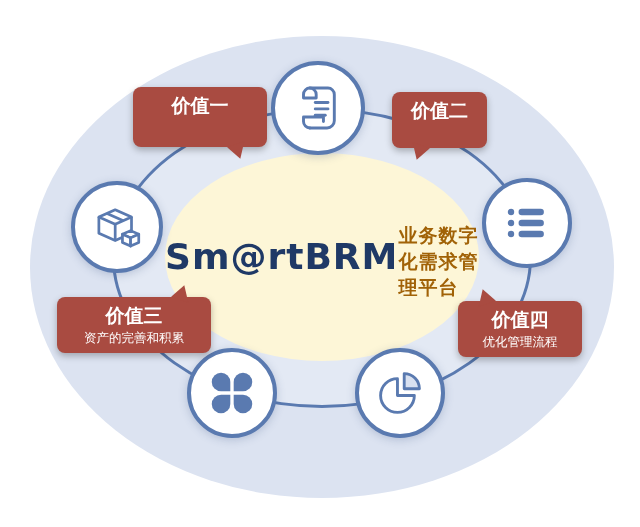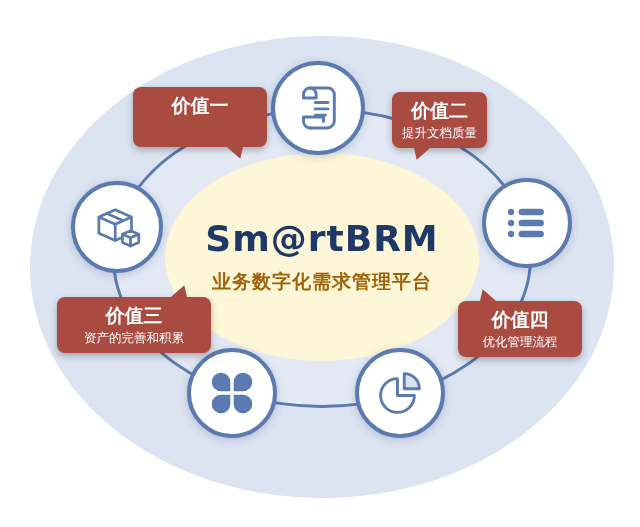--- a/index.html
+++ b/index.html
@@ -12,21 +12,21 @@
     position:absolute; left:30px; top:36px; width:584px; height:462px;
     border-radius:50%; background:#dce3f1;
   }
   .ring {
     position:absolute; left:112px; top:108px; width:420px; height:300px;
     border-radius:50%; border:3px solid #5a7ab0; background:#e3e9f4;
   }
   .ellipse-inner {
     position:absolute; left:165px; top:153px; width:314px; height:208px;
     border-radius:50%; background:#fdf6d7;
-    display:flex; flex-direction:column; align-items:center; justify-content:center;
+    display:flex; flex-direction:row; align-items:center; justify-content:center;
   }
   .platform-title {
     color:#1f3966; font-size:36px; font-weight:bold; letter-spacing:1px; line-height:1.1;
   }
   .platform-subtitle {
     color:#a16207; font-size:19px; font-weight:bold; margin-top:10px; letter-spacing:1px;
   }
 
   .node {
     position:absolute; background:#ffffff; border:4px solid #5a7ab0; border-radius:50%;
@@ -143,21 +143,20 @@
     </svg>
   </div>
 
   <div class="value-label vl-1">
     <div class="value-title">价值一</div>
     <span class="tail"></span>
   </div>
 
   <div class="value-label vl-2">
     <div class="value-title">价值二</div>
-    <div class="value-desc">提升文档质量</div>
     <span class="tail"></span>
   </div>
 
   <div class="value-label vl-4">
     <div class="value-title">价值四</div>
     <div class="value-desc">优化管理流程</div>
     <span class="tail"></span>
   </div>
 
   <div class="value-label vl-3">

